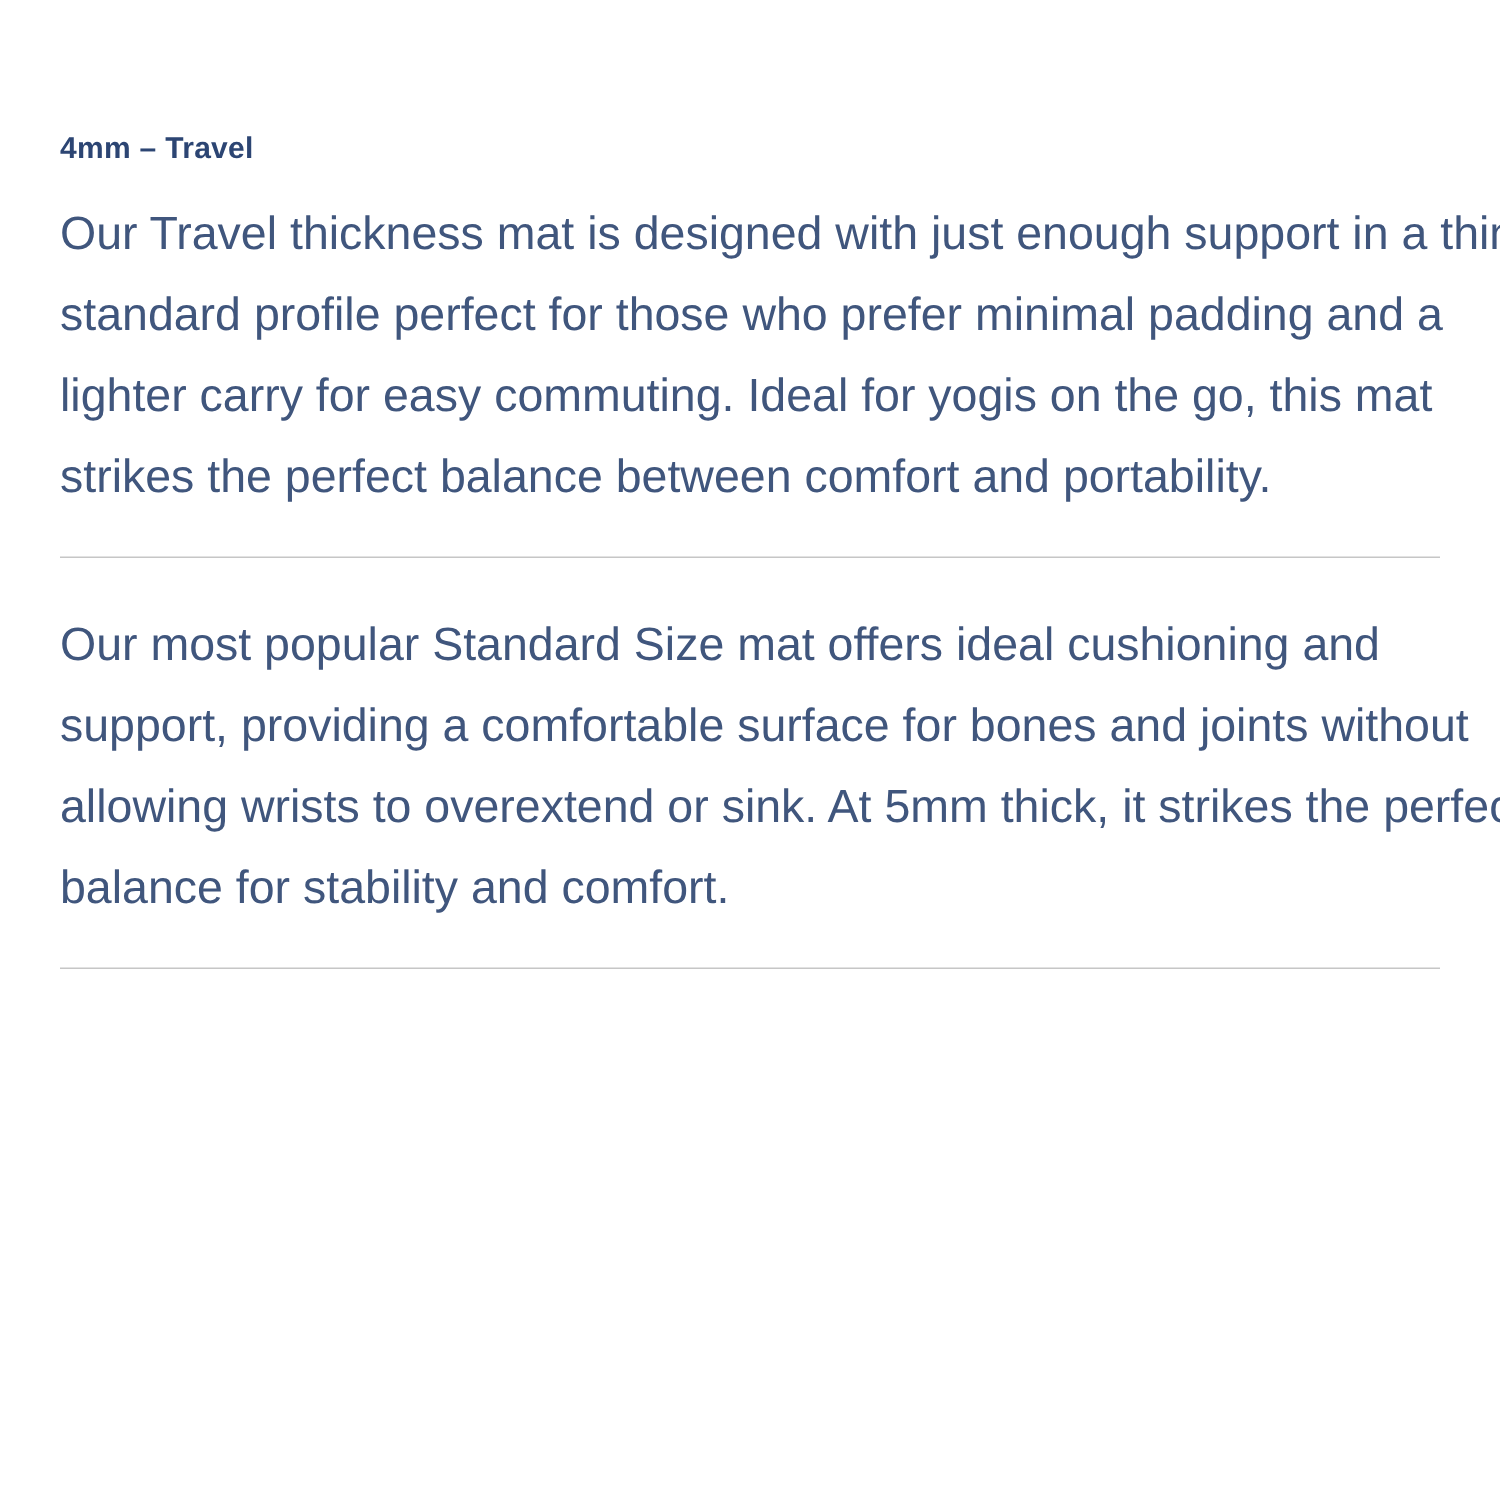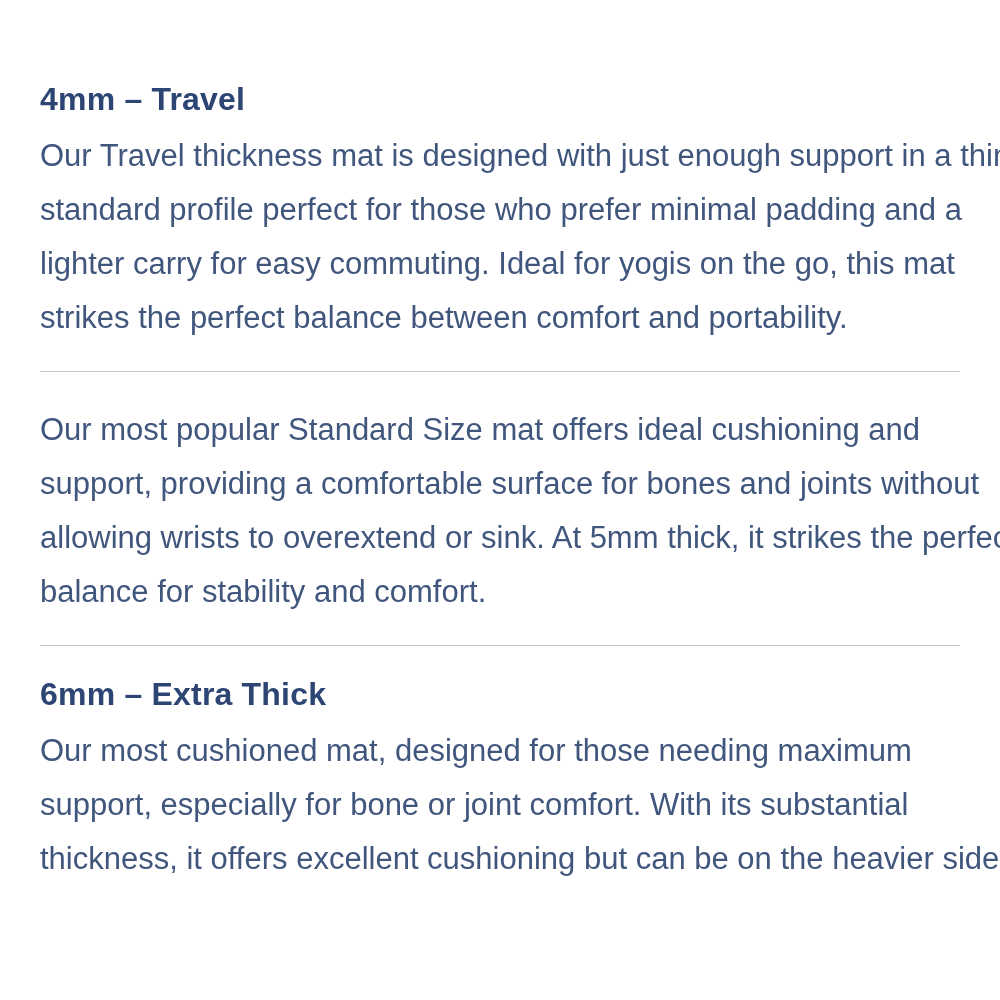--- a/index.html
+++ b/index.html
@@ -19,21 +19,21 @@
     background: var(--bg-color);
     font-family: "Liberation Sans", "DejaVu Sans", sans-serif;
     overflow: hidden;
   }
   .page {
     padding: 82px 40px 0 40px;
     width: 1000px;
   }
   .section-heading {
     margin: 0 0 12px 0;
-    font-size: 32px;
+    font-size: 20px;
     line-height: 35px;
     font-weight: 700;
     letter-spacing: 0.2px;
     color: var(--heading-color);
   }
   .section-body {
     margin: 0;
     font-size: 31px;
     line-height: 54px;
     font-weight: 400;
@@ -64,20 +64,14 @@
 
   <section>
     <p class="section-body">Our most popular Standard Size mat offers ideal cushioning and
 support, providing a comfortable surface for bones and joints without
 allowing wrists to overextend or sink. At 5mm thick, it strikes the perfect
 balance for stability and comfort.</p>
   </section>
 
   <hr class="section-divider">
 
-  <section>
-    <h2 class="section-heading">6mm – Extra Thick</h2>
-    <p class="section-body">Our most cushioned mat, designed for those needing maximum
-support, especially for bone or joint comfort. With its substantial
-thickness, it offers excellent cushioning but can be on the heavier side</p>
-  </section>
 
 </div>
 
 </body></html>

